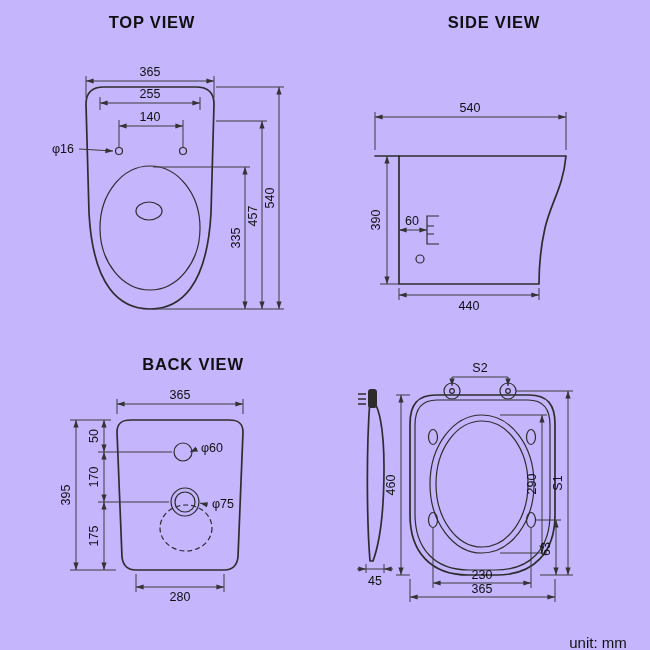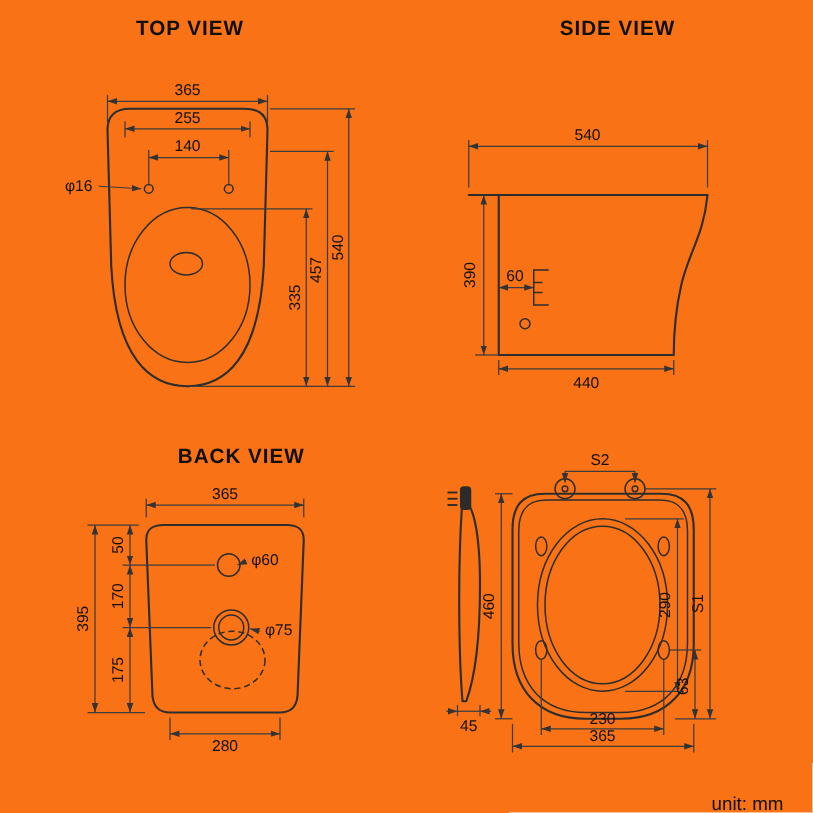--- a/index.html
+++ b/index.html
@@ -1,16 +1,16 @@
 <!DOCTYPE html>
 <html><head>
 <meta charset="utf-8">
 <style>
   html,body { margin:0; padding:0; background:#ffffff; }
-  .canvas { position:relative; width:650px; height:650px; background:#f97316; overflow:hidden; }
+  .canvas { position:relative; width:650px; height:650px; background:#c4b5fd; overflow:hidden; }
   svg { display:block; }
   .outline { fill:none; stroke:#2d2d2d; stroke-width:1.7; stroke-linejoin:round; stroke-linecap:round; }
   .thin    { fill:none; stroke:#2d2d2d; stroke-width:1.2; }
   .dashed  { stroke-dasharray:5 3; stroke-width:1.2; }
   .dim line { stroke:#3c3c3c; stroke-width:1; }
   .dim text { font-family:"Liberation Sans",sans-serif; font-size:12.5px; fill:#101010; text-anchor:middle; }
   .vtitle { font-family:"Liberation Sans",sans-serif; font-size:16.5px; font-weight:bold; fill:#101010; text-anchor:middle; letter-spacing:0.8px; }
   .unit { font-family:"Liberation Sans",sans-serif; font-size:15px; fill:#101010; text-anchor:middle; }
 </style>
 </head>

